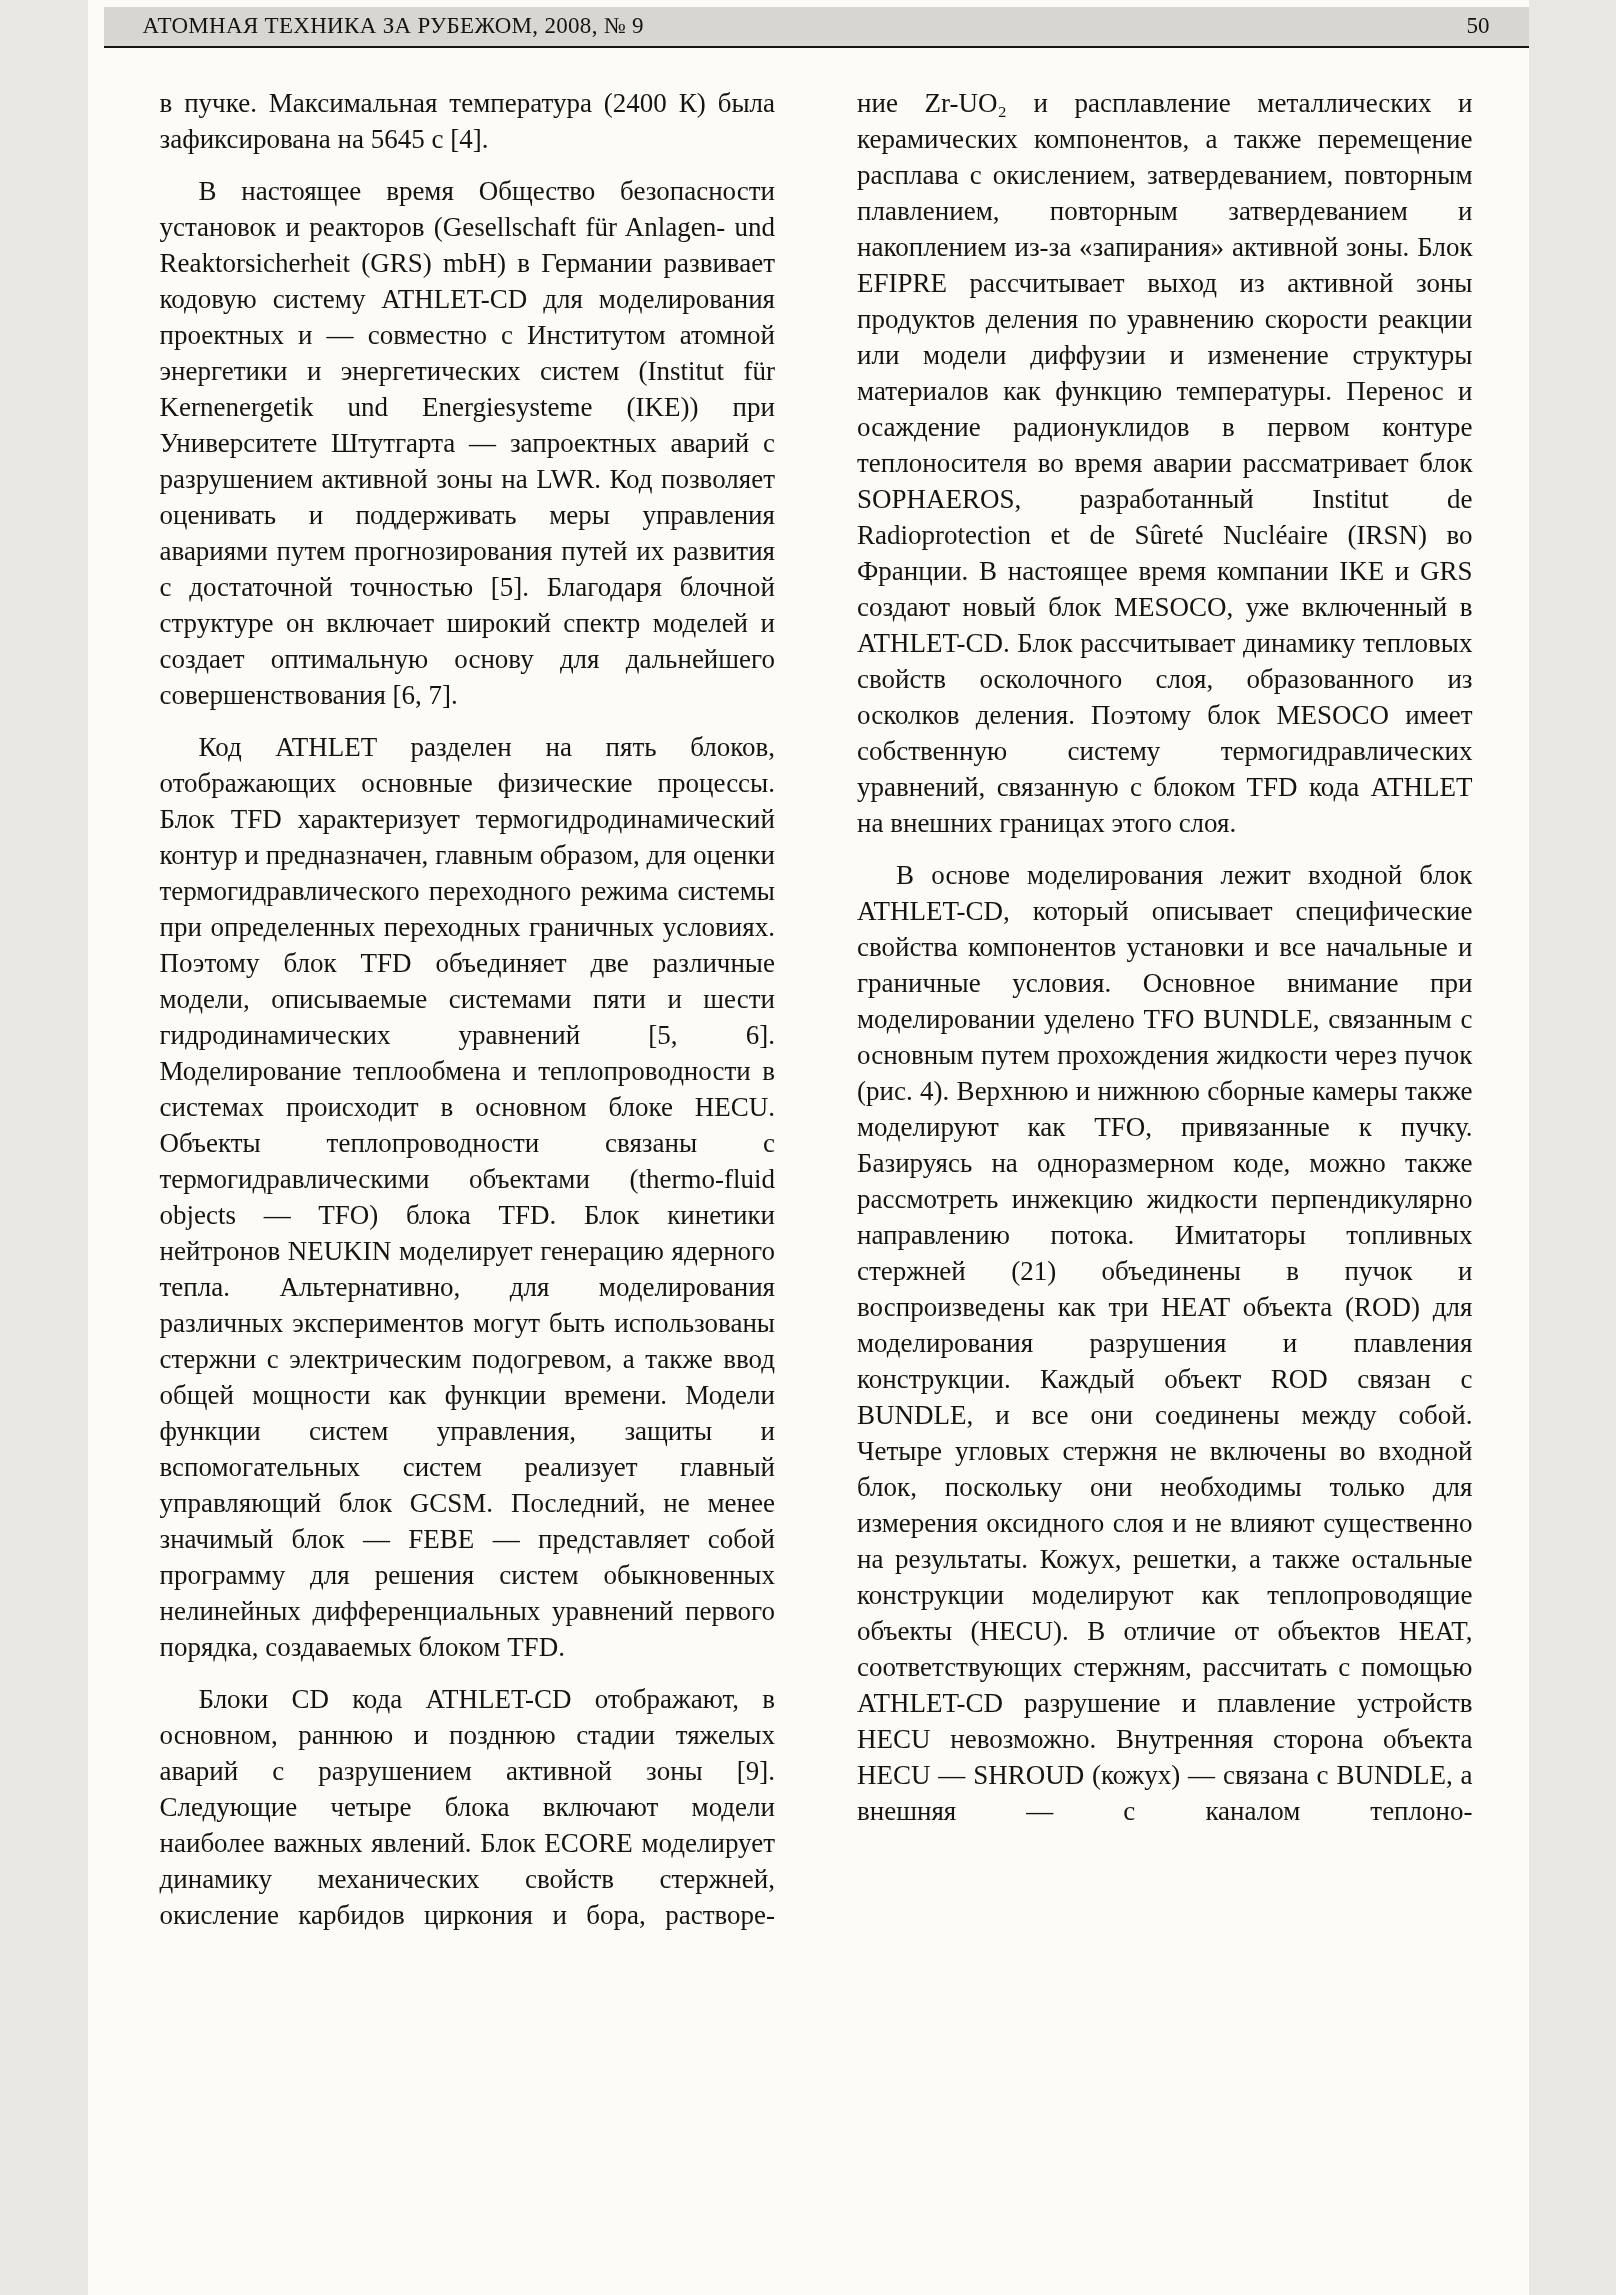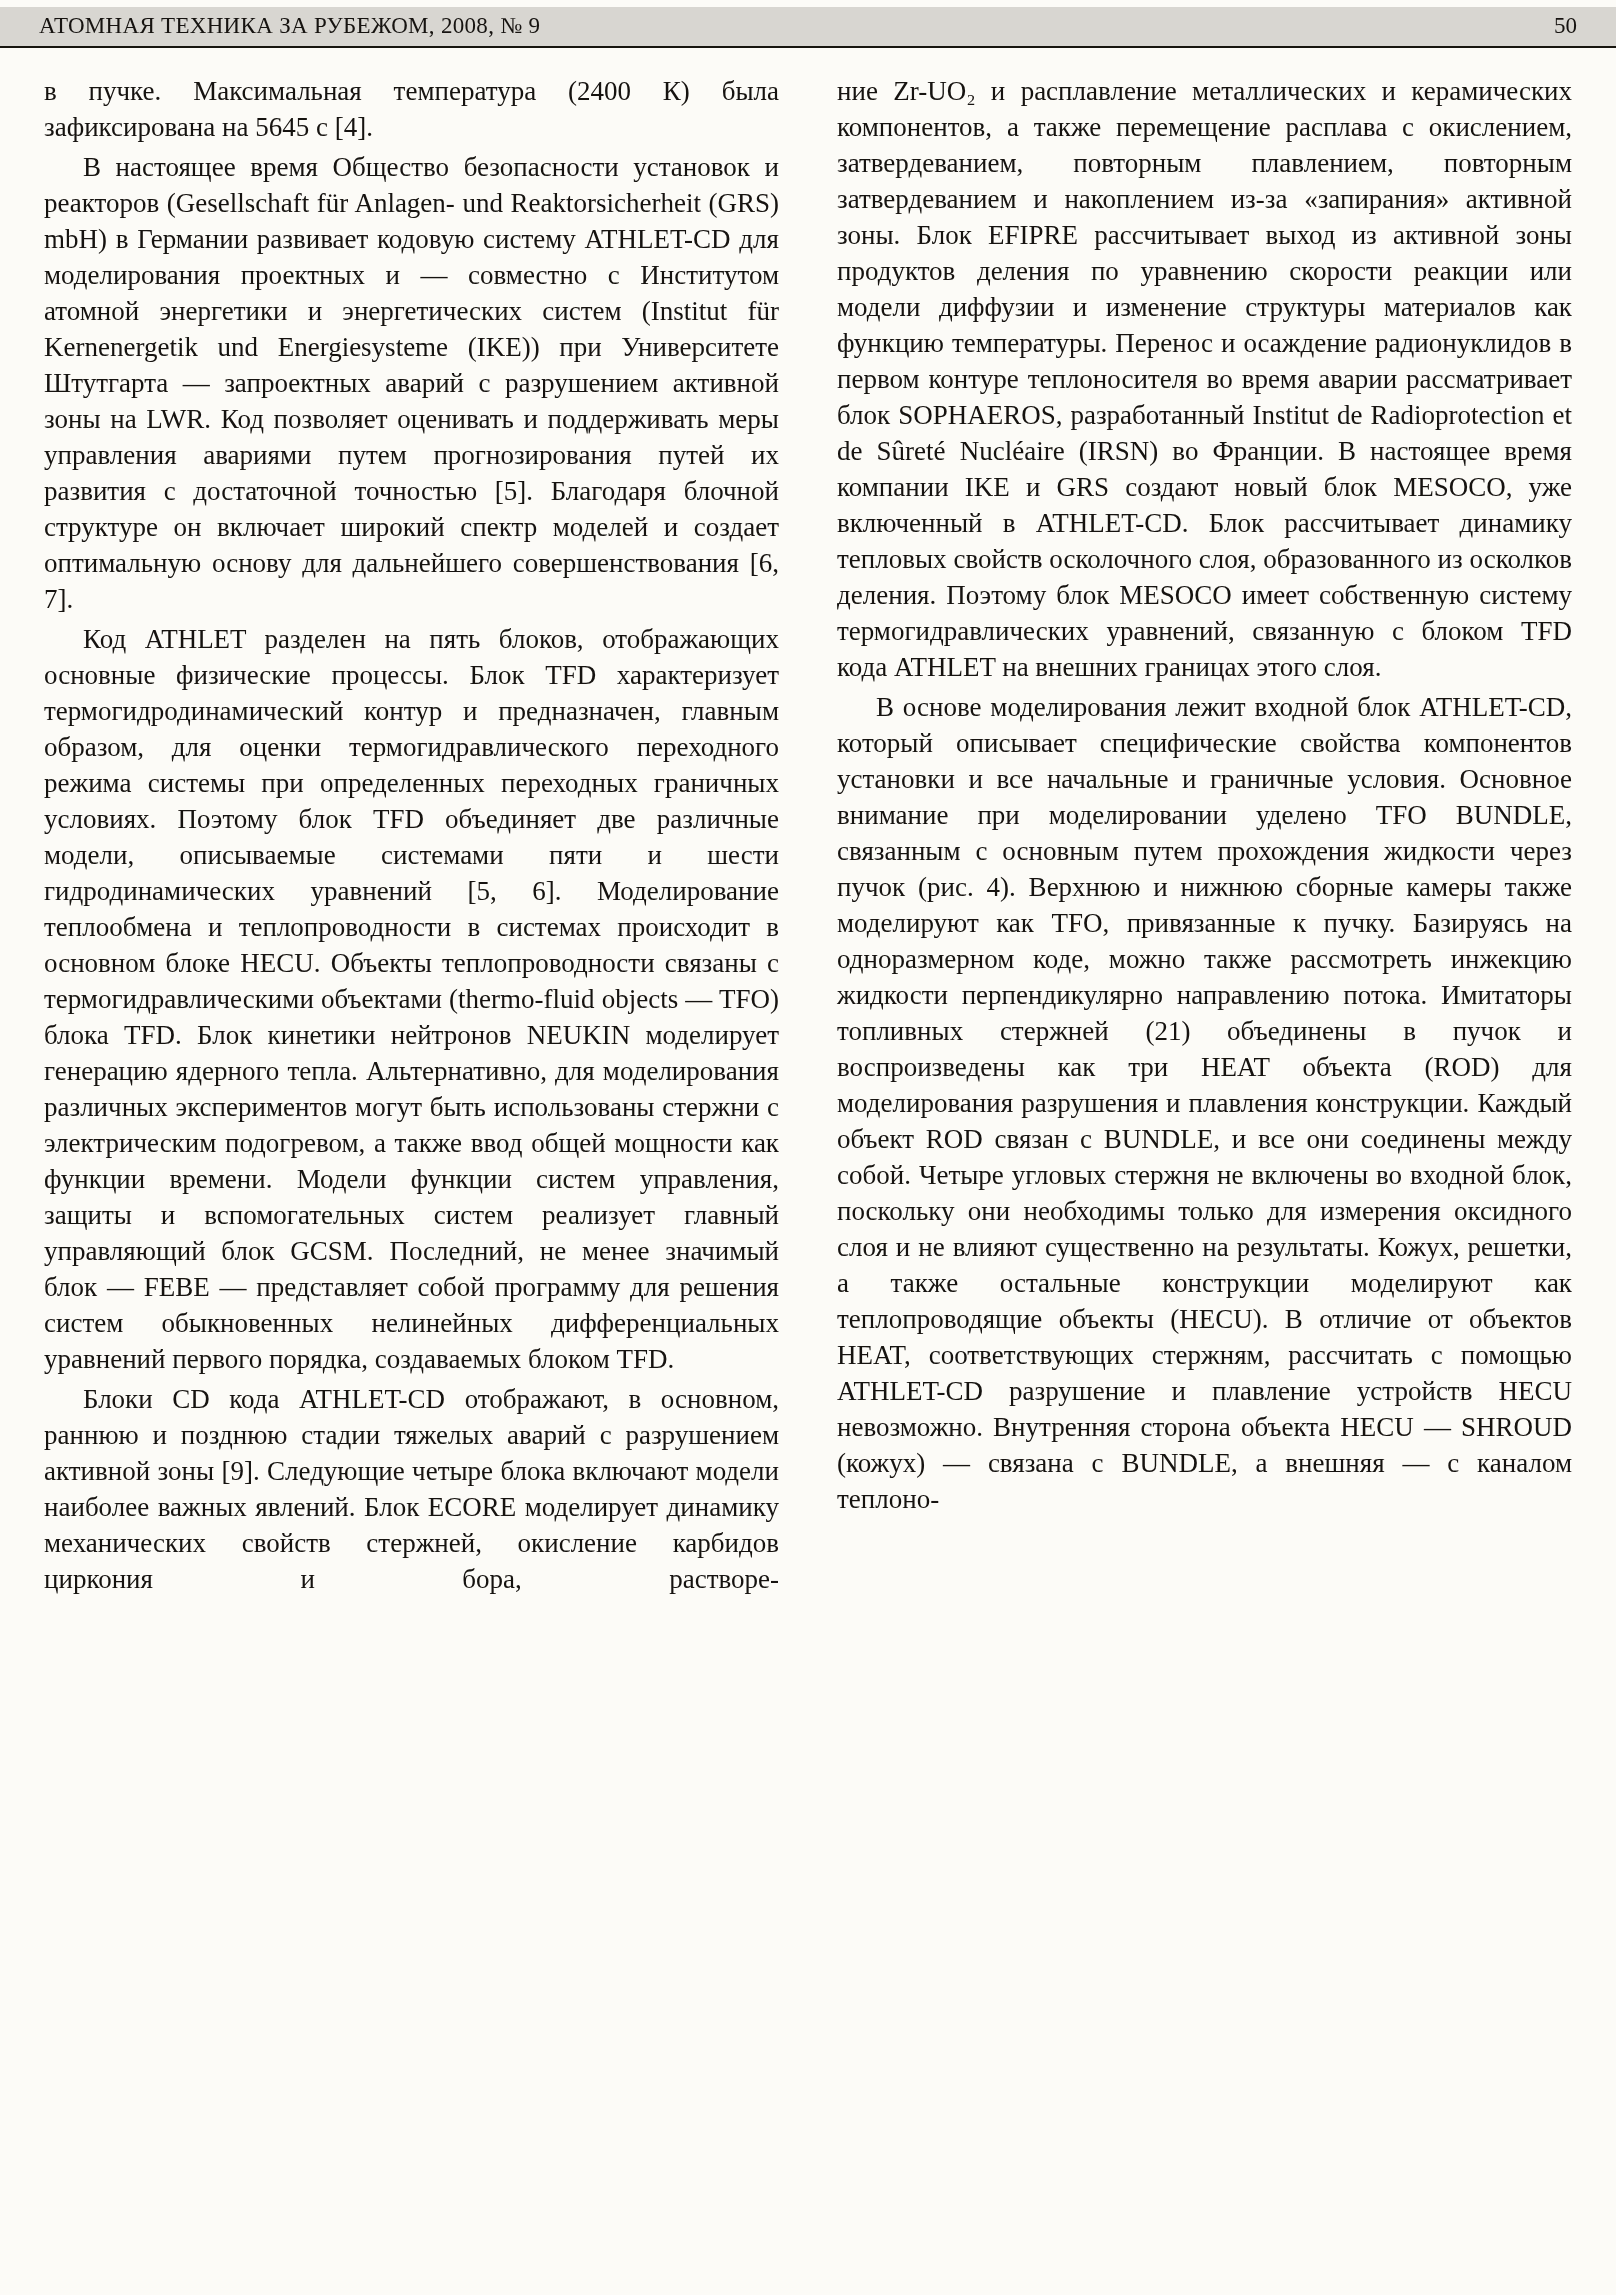--- a/index.html
+++ b/index.html
@@ -3,29 +3,30 @@
 <meta charset="utf-8">
 <style>
   html, body {
     margin: 0;
     padding: 0;
   }
   body {
     background: #e8e7e3;
   }
   .page {
-    width: 1616px;
+    width: 1441px;
     min-height: 2295px;
     margin: 0 auto;
     background: #fcfbf7;
     color: #161310;
     font-family: "Liberation Serif", "DejaVu Serif", serif;
     box-sizing: border-box;
     padding-top: 6.7px;
     overflow: hidden;
+    padding-left: 16px;
   }
   .header-band {
     display: flex;
     justify-content: space-between;
     align-items: center;
     background: #d8d6d1;
     border-bottom: 2.7px solid #17150f;
     height: 39px;
     padding: 0 39px;
     font-size: 23px;
@@ -40,21 +41,21 @@
     line-height: 36px;
     text-align: justify;
     hyphens: auto;
     -webkit-hyphens: auto;
   }
   .col {
     flex: 1 1 0;
     min-width: 0;
   }
   p {
-    margin: 4px;
+    margin: 16px;
     text-indent: 0;
   }
   p.ind { text-indent: 39px; }
   p.runon { text-align-last: justify; }
   .sec-heading {
     font-size: 27px;
     line-height: 36px;
     font-weight: bold;
     text-align: left;
     margin: 34px 0 31px 58px;

